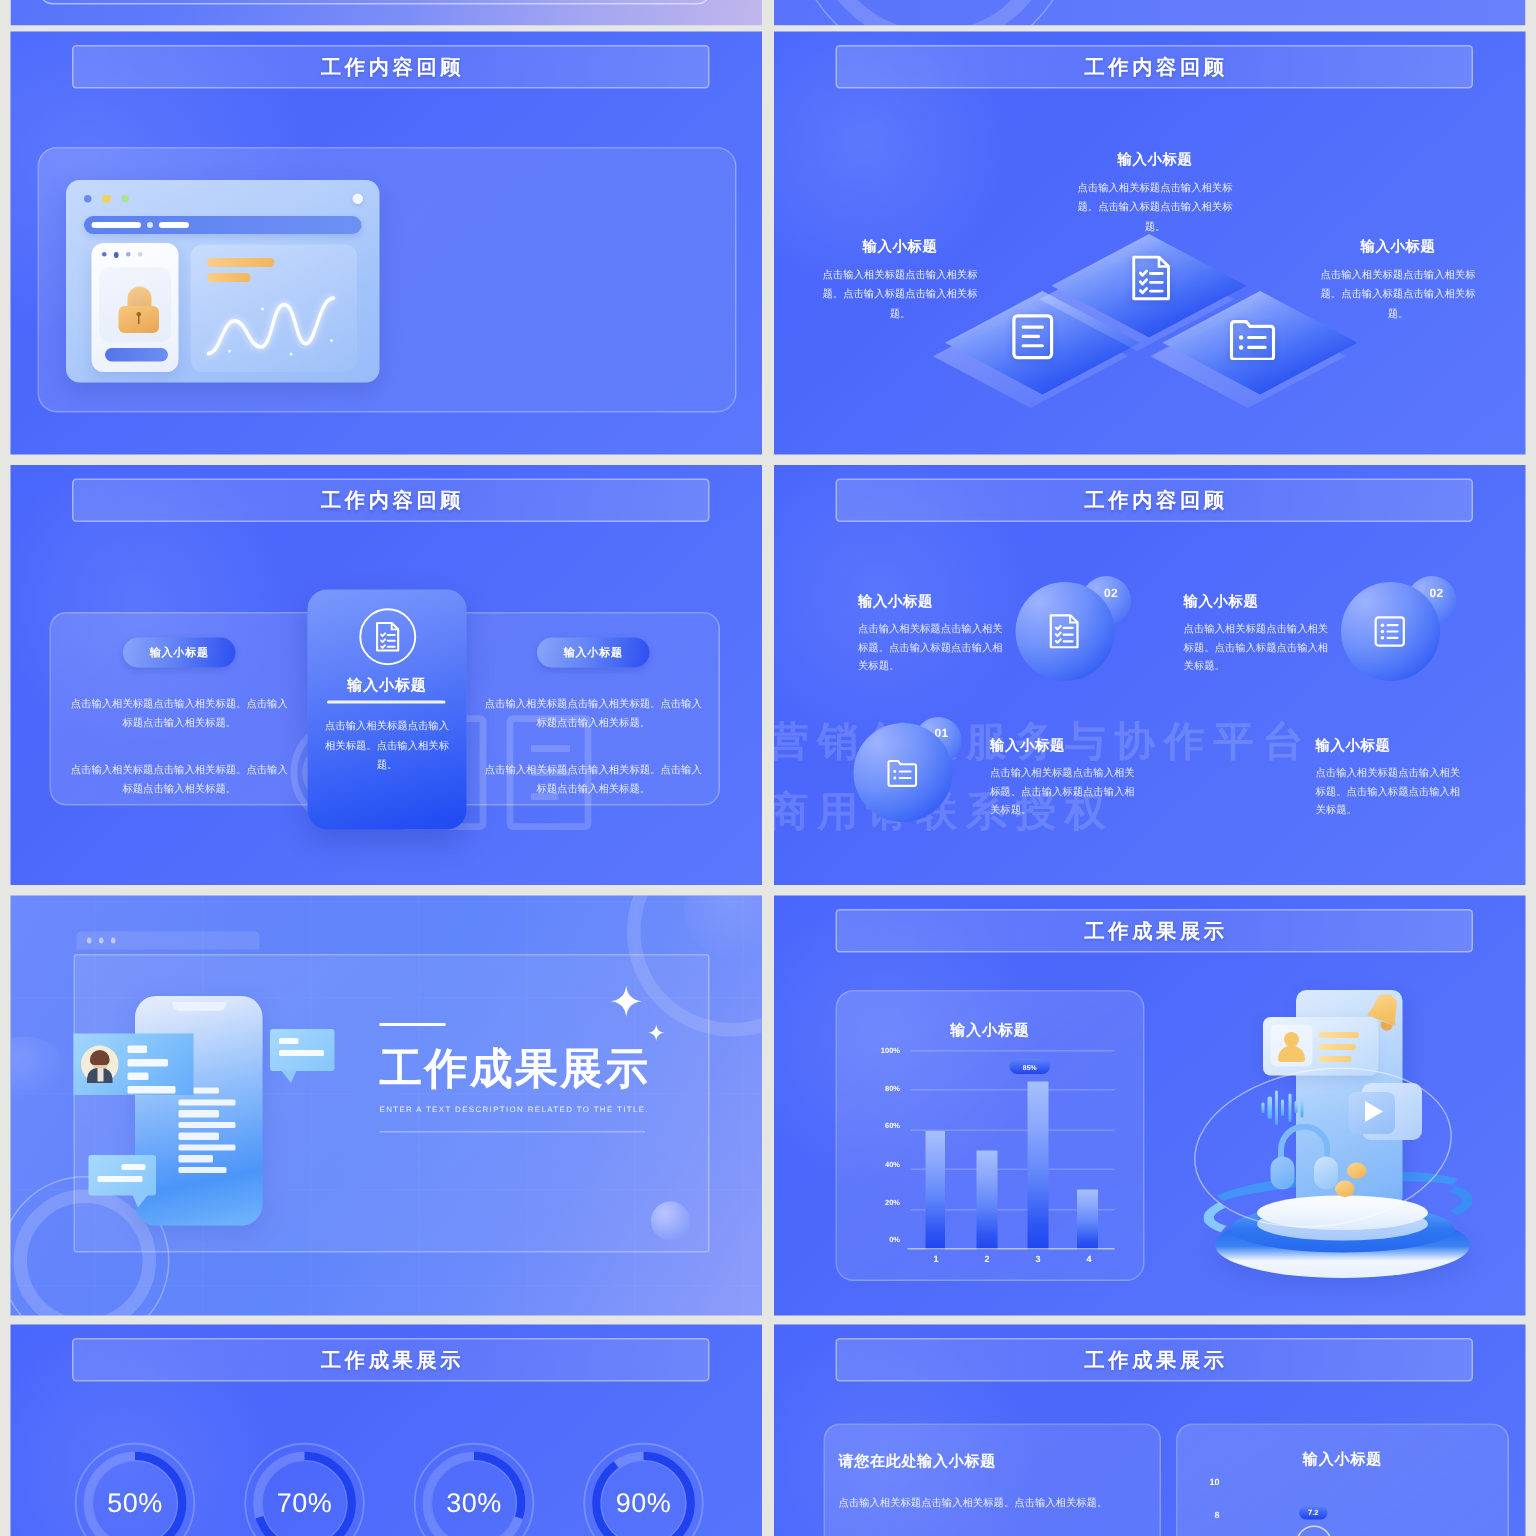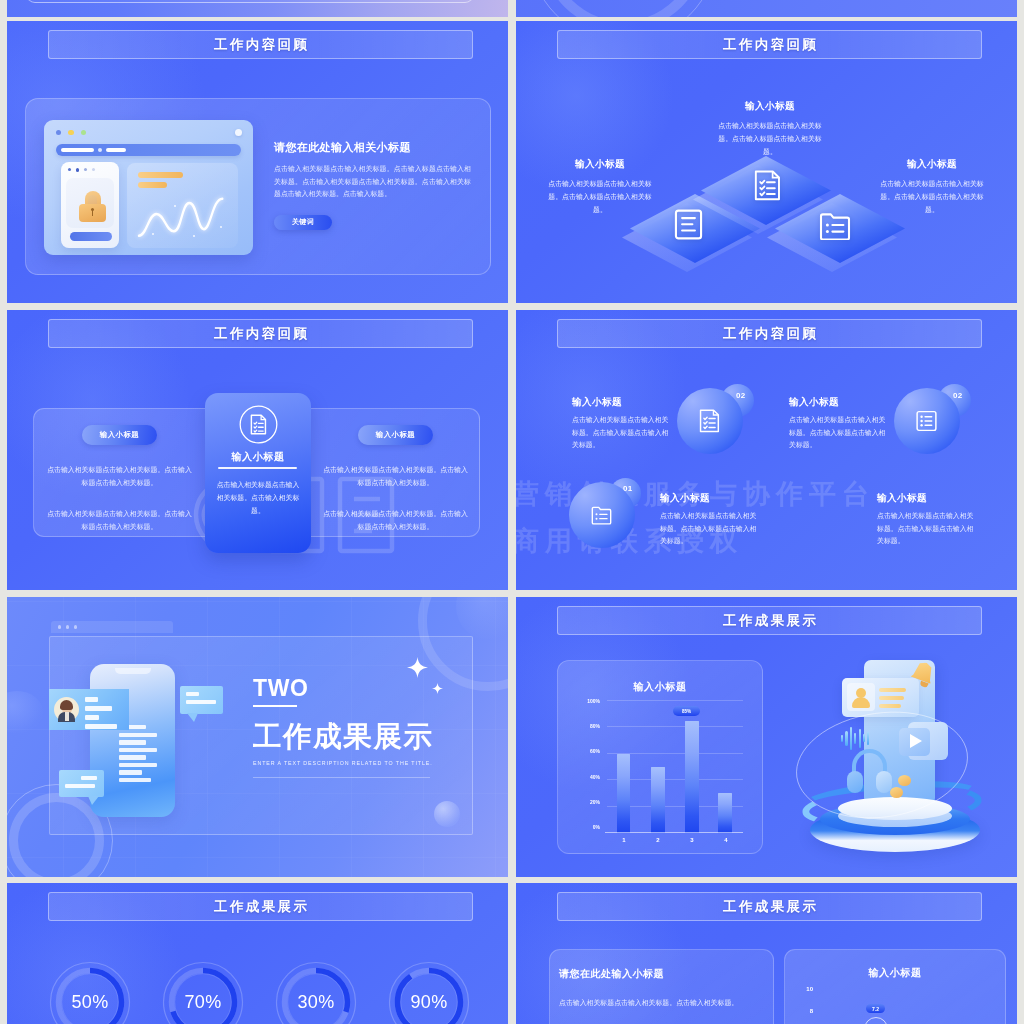--- a/index.html
+++ b/index.html
@@ -440,27 +440,20 @@
           <svg class="wave" viewBox="0 0 100 46" preserveAspectRatio="none">
             <path d="M2 42 C10 42 12 22 20 22 C28 22 30 38 38 38 C46 38 46 12 54 12 C62 12 62 36 69 36 C76 36 78 8 88 8" fill="none" stroke="#ffffff" stroke-width="2.3" stroke-linecap="round"></path>
           </svg>
           <i class="sp sp1"></i>
             <i class="sp sp2"></i>
             <i class="sp sp3"></i>
             <i class="sp sp4"></i>
         </div>
       </div>
     </div>
-    <div class="s1-text">
-      <div class="s1-h">请您在此处输入相关小标题</div>
-      <div class="s1-b">点击输入相关标题点击输入相关标题。点击输入标题点击输入相关标题。点击输入相关标题点击输入相关标题。点击输入相关标题点击输入相关标题。点击输入标题。</div>
-      <div class="s1-btn">
-        <span>关键词</span>
-      </div>
-    </div>
   </div>
 
   <div class="slide r1 cR">
     <div class="bgdeco d2a"></div>
     <div class="titlebar">
       <span>工作内容回顾</span>
     </div>
 
     <svg class="s2-dia" viewBox="0 0 420 160">
       <defs>
@@ -702,21 +695,20 @@
         <span class="tail"></span>
       </div>
       <div class="ph-bub ph-bub-l">
         <i style="width:16px;margin-left:16px"></i>
           <i style="width:30px"></i>
         <span class="tail tl"></span>
       </div>
     </div>
 
     <div class="s5-txt">
-      <div class="s5-chapter">TWO</div>
       <div class="s5-uline"></div>
       <div class="s5-title">工作成果展示</div>
       <div class="s5-sub">ENTER A TEXT DESCRIPTION RELATED TO THE TITLE.</div>
       <div class="s5-rule"></div>
     </div>
     <svg class="s5-spark s5-spark1" viewBox="0 0 24 24">
         <path d="M12 0 C12.8 7.4 16.6 11.2 24 12 C16.6 12.8 12.8 16.6 12 24 C11.2 16.6 7.4 12.8 0 12 C7.4 11.2 11.2 7.4 12 0Z" fill="#ffffff"></path>
       </svg>
     <svg class="s5-spark s5-spark2" viewBox="0 0 24 24">
         <path d="M12 0 C12.8 7.4 16.6 11.2 24 12 C16.6 12.8 12.8 16.6 12 24 C11.2 16.6 7.4 12.8 0 12 C7.4 11.2 11.2 7.4 12 0Z" fill="#ffffff"></path>

